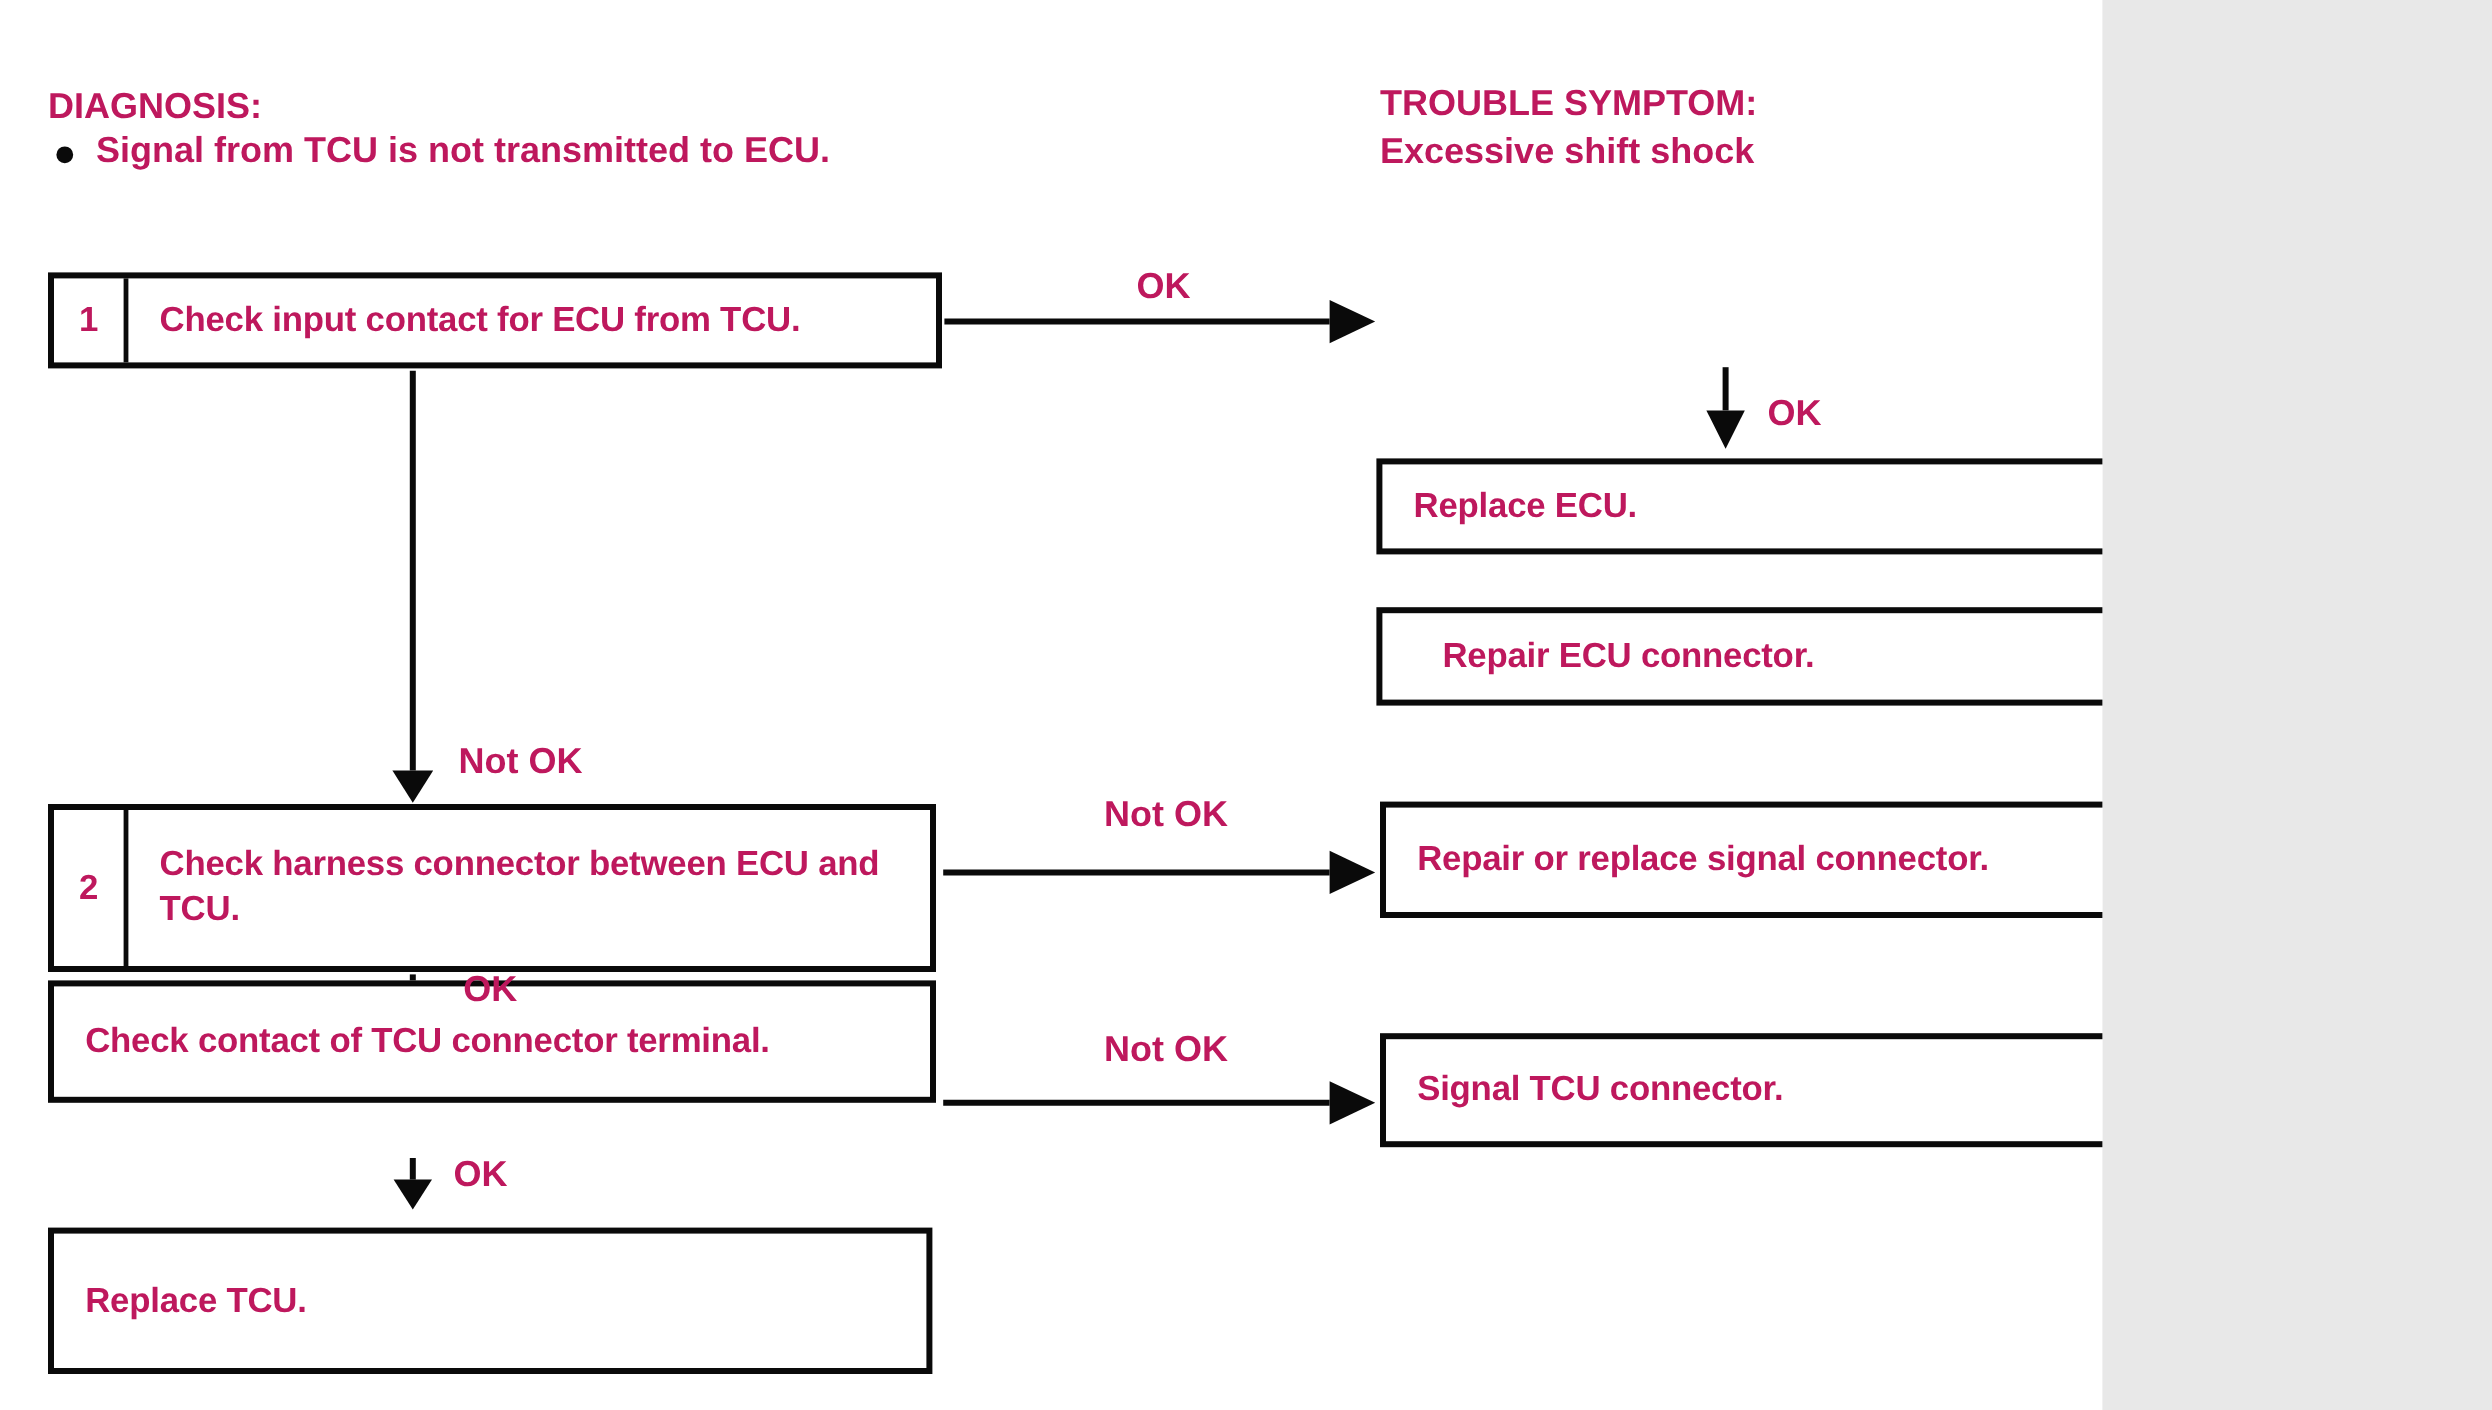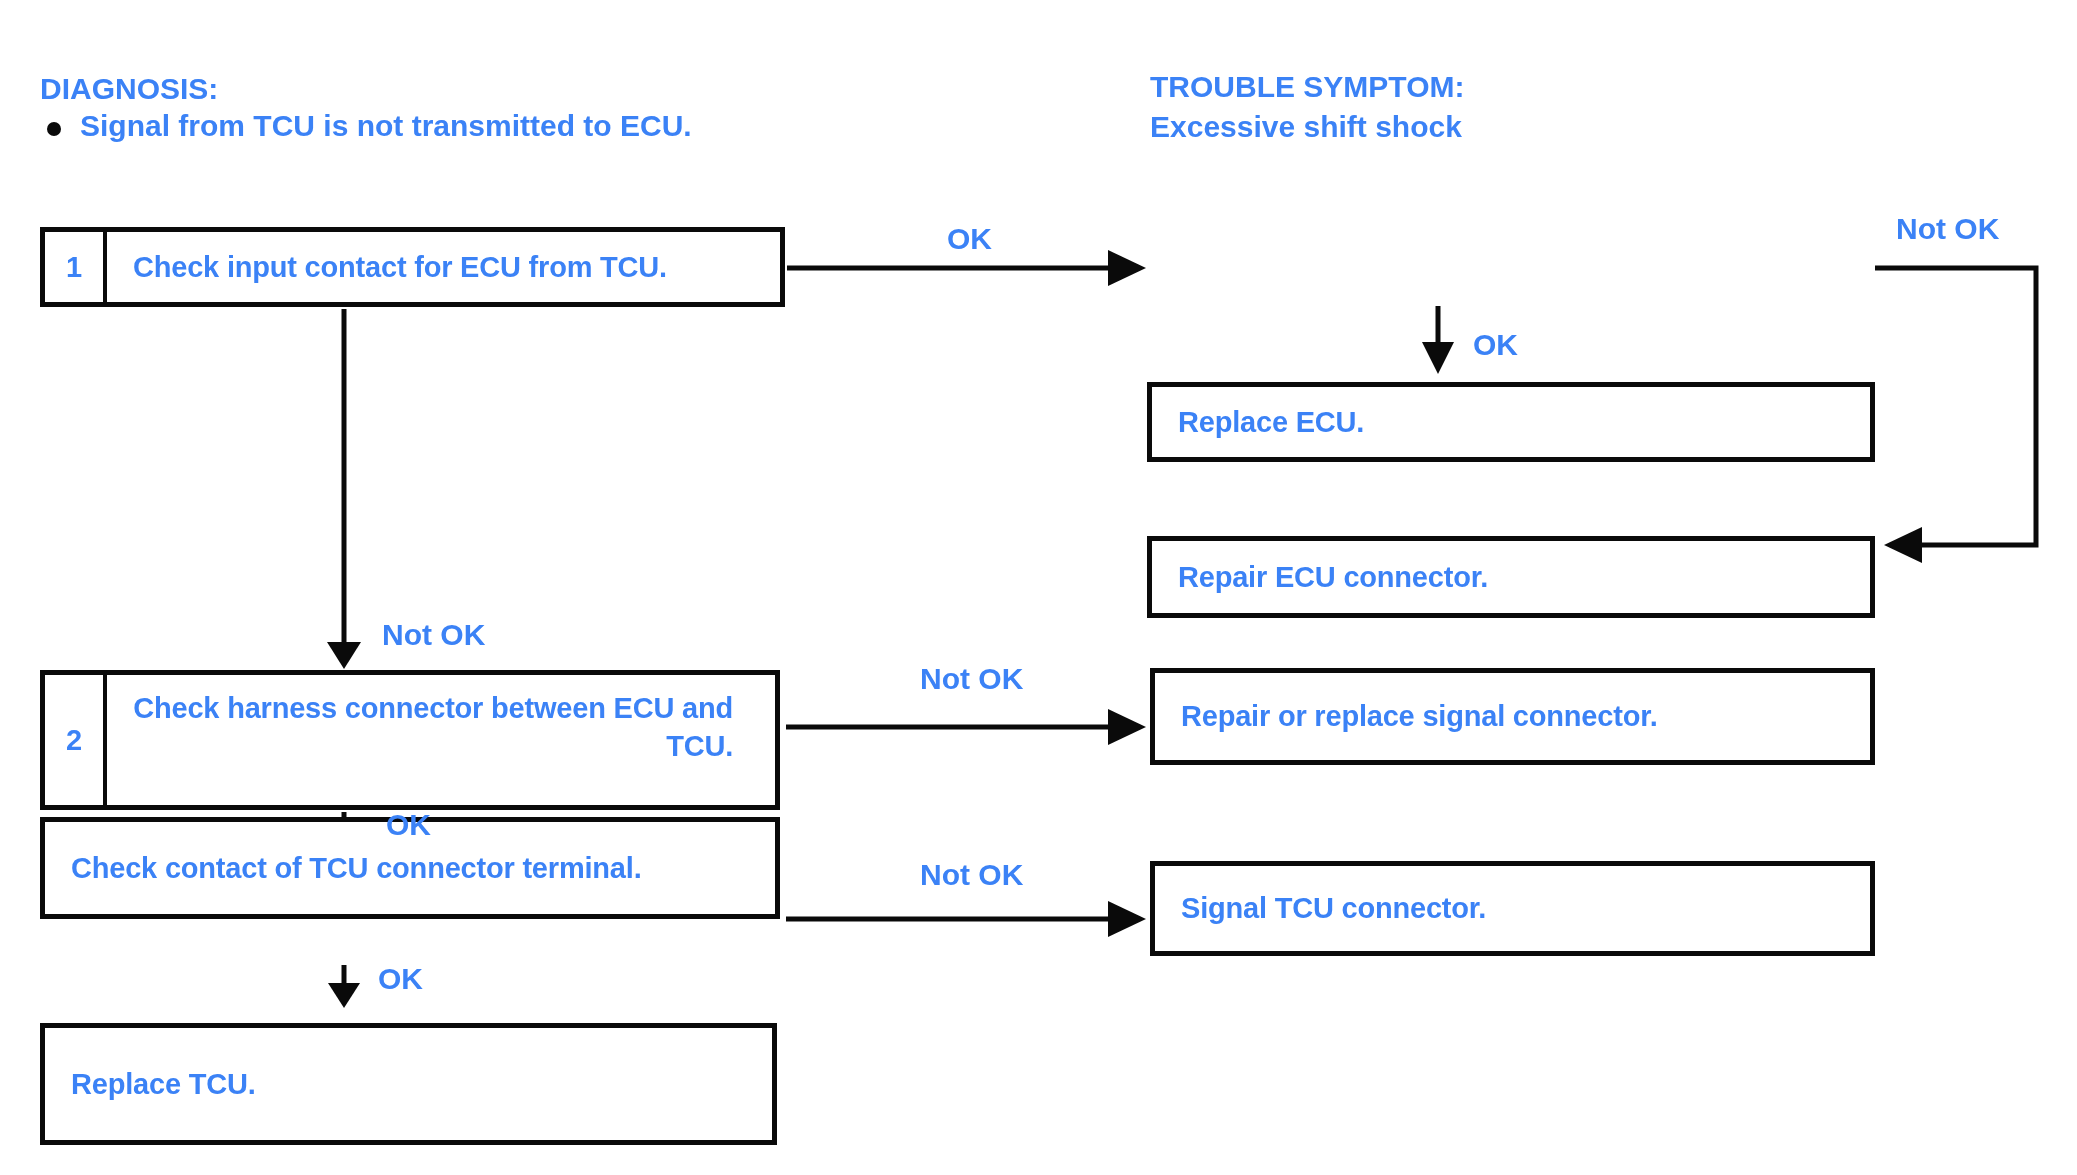--- a/index.html
+++ b/index.html
@@ -1,23 +1,22 @@
 <!DOCTYPE html>
 <html><head>
 <meta charset="utf-8">
 <style>
   html,body{margin:0;padding:0;background:#e8e8e8;}
   .page{
     position:relative;
-    width:2077px;height:1175px;
+    width:1752px;height:1175px;
     background:#ffffff;
     font-family:"Liberation Sans", sans-serif;
-    color:#3b82f6;
+    color:#be185d;
     overflow:hidden;
-    text-align:right;
   }
   .abs{position:absolute;}
   .htext{
     font-size:30px;font-weight:600;letter-spacing:0;line-height:1.25;
     white-space:nowrap;
   }
   .bullet{
     width:14px;height:14px;border-radius:50%;background:#0a0a0a;
   }
   .fbox{
@@ -32,21 +31,21 @@
     border-right:4px solid #0a0a0a;
     display:flex;align-items:center;justify-content:center;
     font-size:29px;font-weight:600;
   }
   .boxtext{
     flex:1 1 auto;
     display:flex;align-items:center;
     padding-left:26px;padding-right:14px;
     font-size:29px;font-weight:600;letter-spacing:-0.2px;line-height:1.32;
   }
-  .boxtext.toppad{align-items:flex-start;padding-top:14px;}
+  .boxtext.toppad{align-items:flex-start;padding-top:26px;}
   .boxtext.wraplim{max-width:600px;}
   .lbl{
     position:absolute;
     font-size:30px;font-weight:600;white-space:nowrap;
   }
   .figid{
     position:absolute;
     font-family:"Liberation Serif", serif;
     font-style:italic;font-weight:700;
     font-size:50px;letter-spacing:1px;
@@ -111,21 +110,21 @@
 
   <div class="fbox" style="left:40px;top:1023px;width:737px;height:122px;">
     <div class="boxtext">Replace TCU.</div>
   </div>
 
 
   <div class="fbox" style="left:1147px;top:382px;width:728px;height:80px;">
     <div class="boxtext">Replace ECU.</div>
   </div>
 
-  <div class="fbox" style="left:1147px;top:536px;width:728px;height:82px;">
+  <div class="fbox" style="left:1147px;top:506px;width:728px;height:82px;padding-left:24px;">
     <div class="boxtext">Repair ECU connector.</div>
   </div>
 
   <div class="fbox" style="left:1150px;top:668px;width:725px;height:97px;">
     <div class="boxtext">Repair or replace signal connector.</div>
   </div>
 
   <div class="fbox" style="left:1150px;top:861px;width:725px;height:95px;">
     <div class="boxtext">Signal TCU connector.</div>
   </div>

